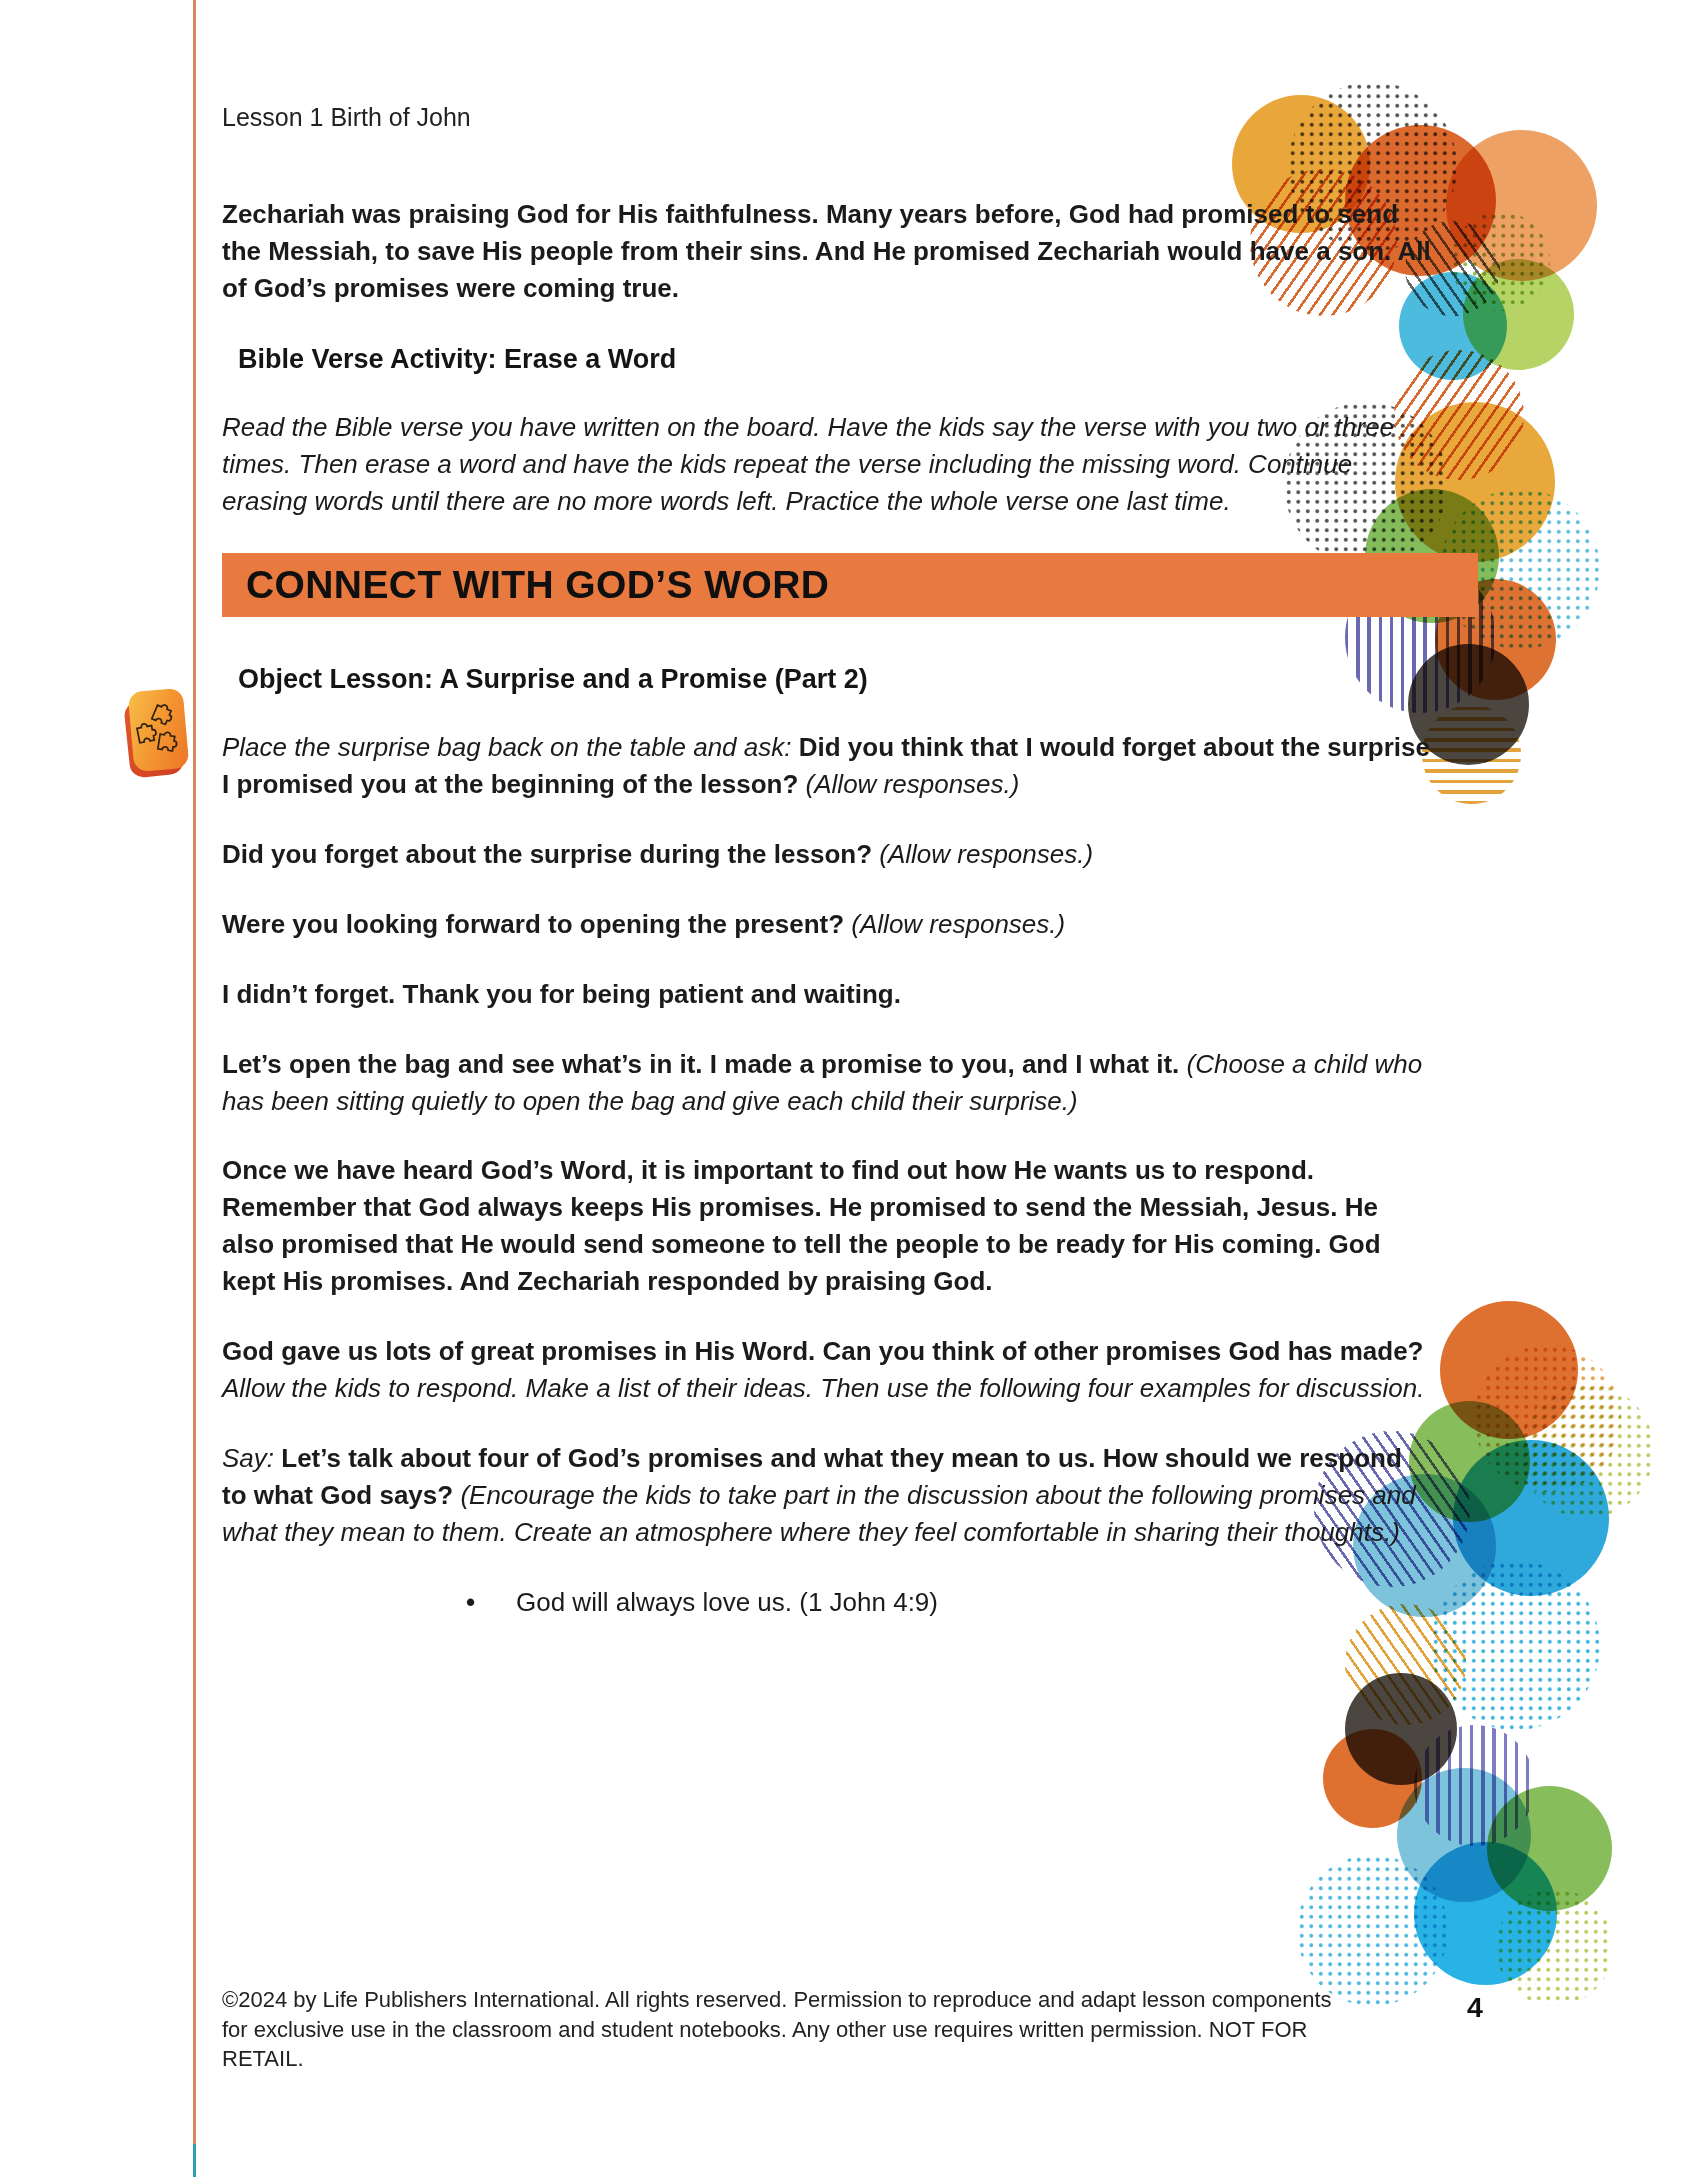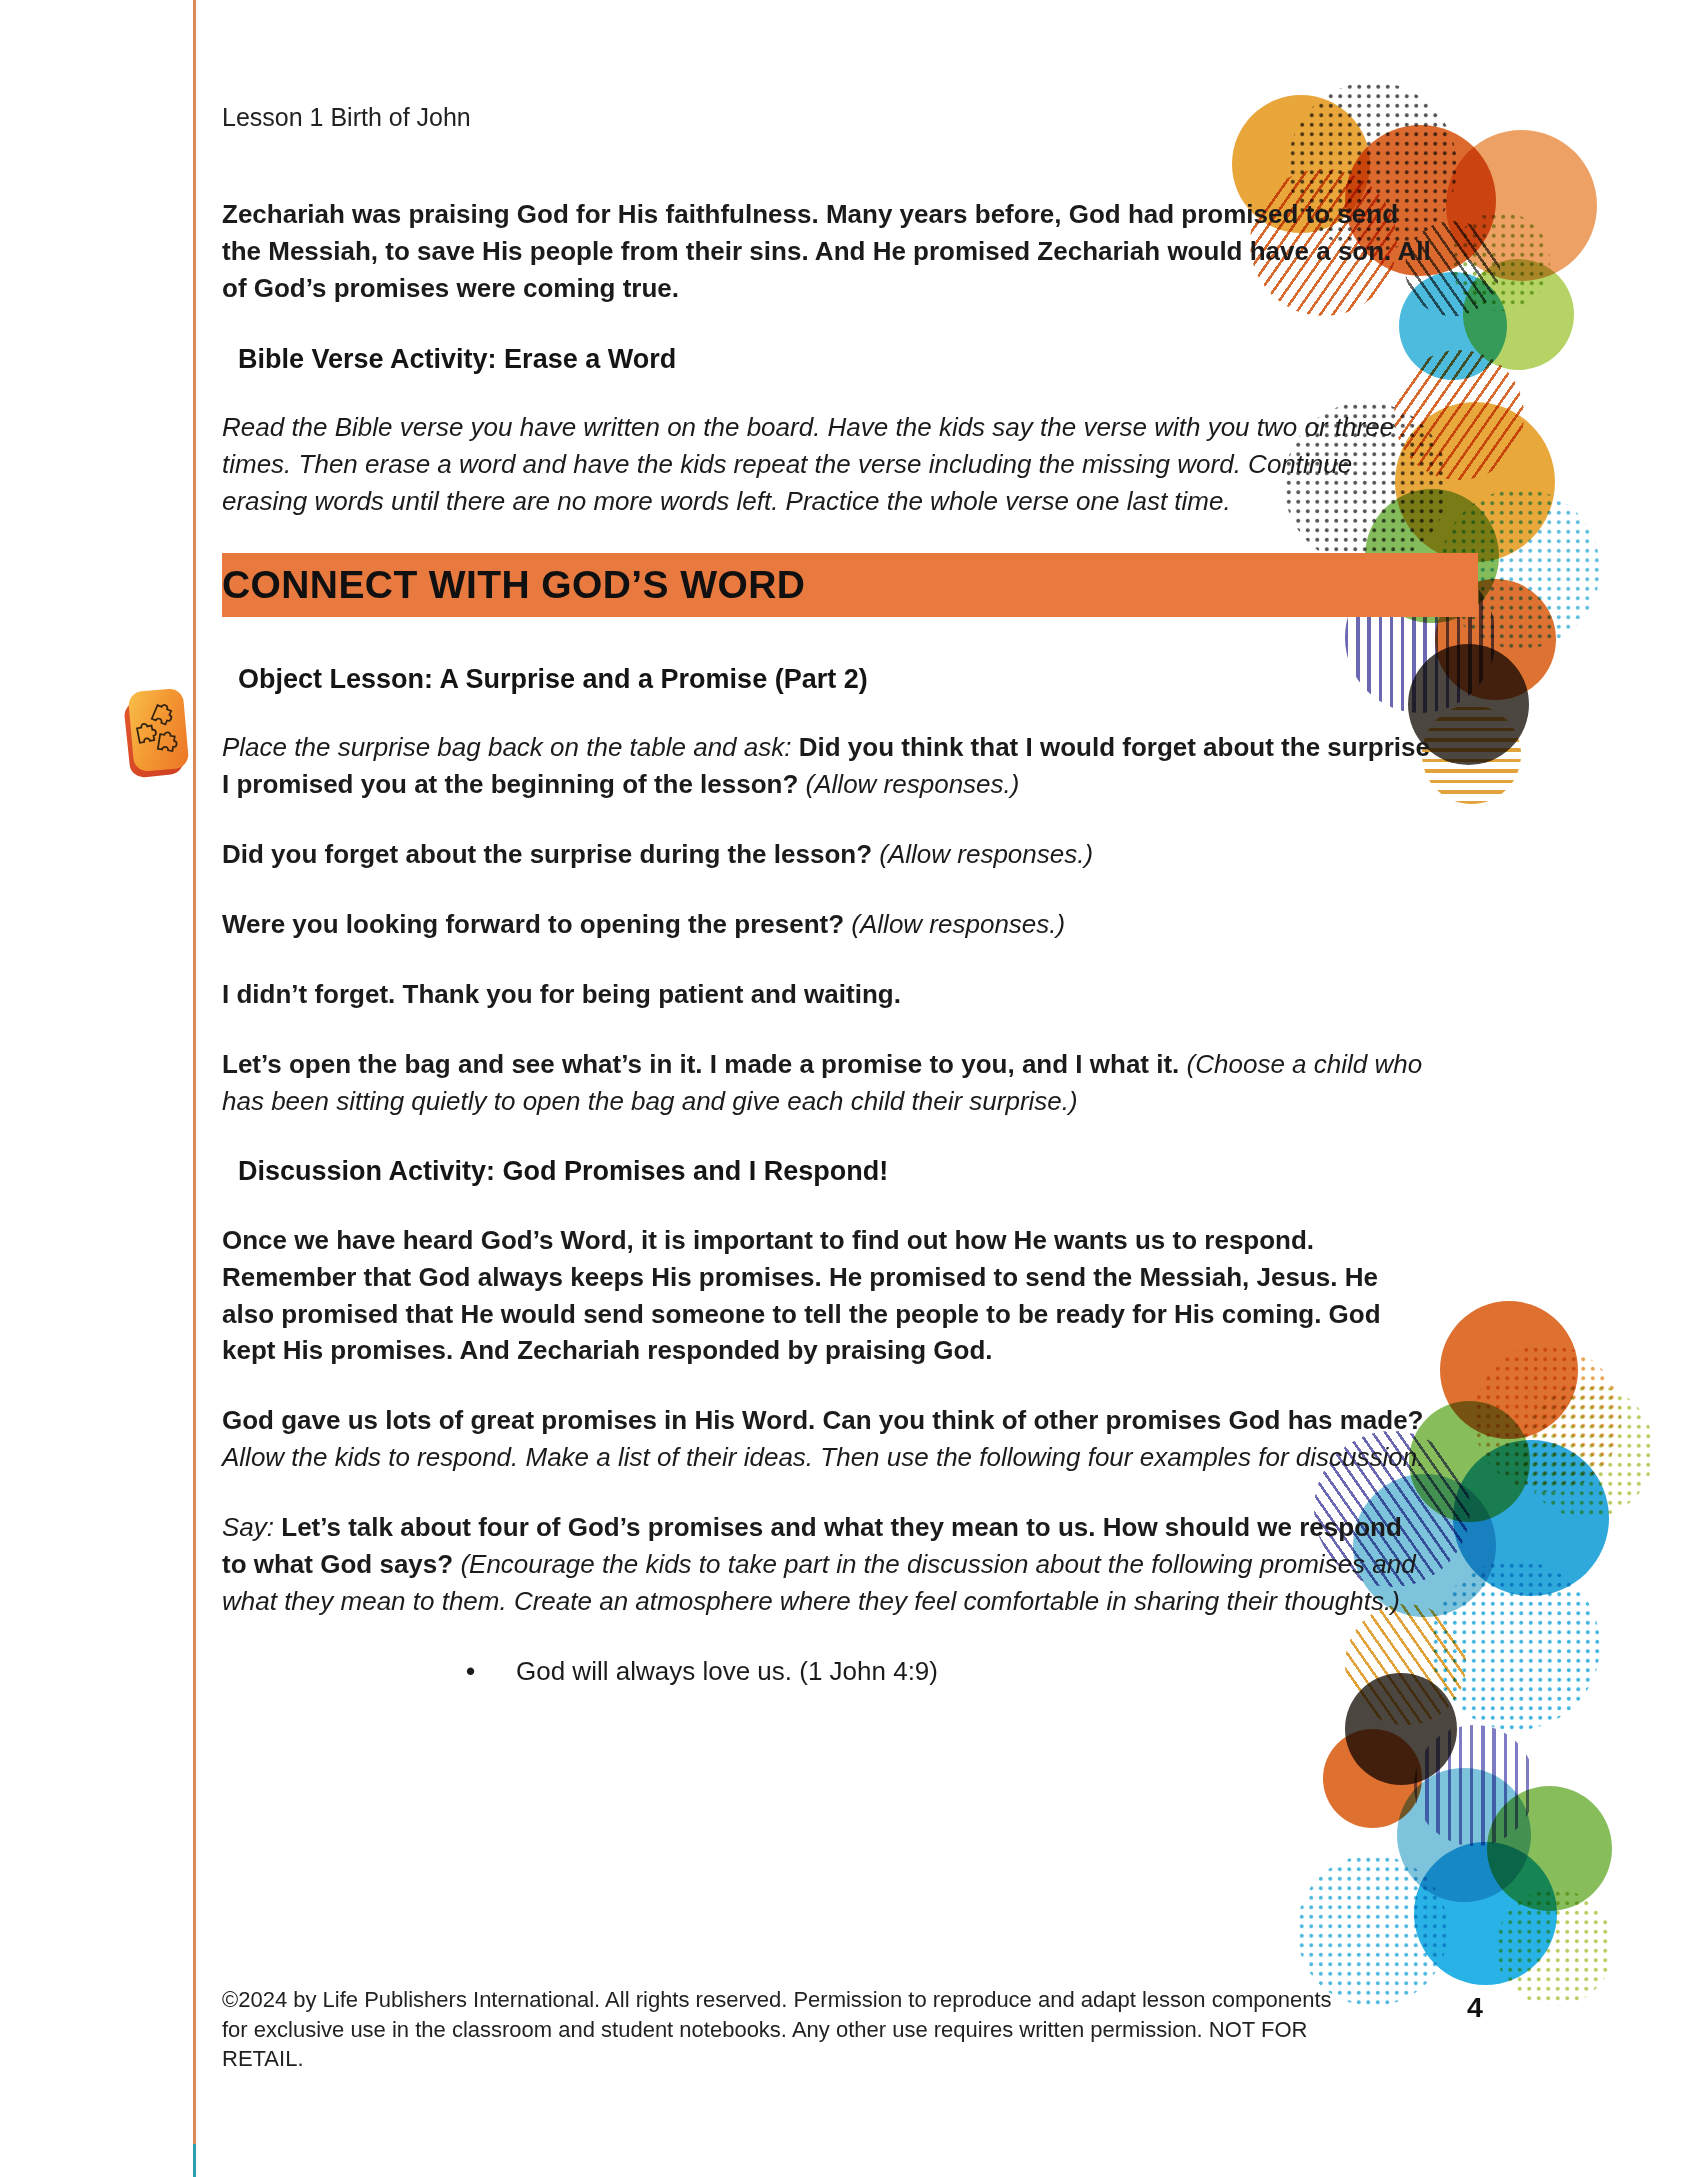--- a/index.html
+++ b/index.html
@@ -23,21 +23,21 @@
   
   .content{position:absolute;left:222px;top:100px;width:1211px;z-index:2;}
   .lesson-header{font-size:25px;font-weight:400;color:#222;margin:0 0 61px 0;line-height:1.4;}
   .para{font-size:26px;line-height:1.42;margin:8px 0 33px 0;color:#1b1b1b;}
   .para:last-child{margin-bottom:0;}
   .seg-b{font-weight:700;}
   .seg-i{font-style:italic;}
   .seg-bu{font-weight:700;}
   .sub-heading{font-size:27px;font-weight:700;margin:0 0 31px 16px;line-height:1.42;color:#151515;}
   .banner{width:1256px;height:64px;background:#e87a40;margin:7px 0 43px 0;
-          display:flex;align-items:center;padding:0 0 0 0;box-sizing:border-box;}
+          display:flex;align-items:center;padding:0 0 0 24px;box-sizing:border-box;}
   .banner-text{font-size:39px;font-weight:700;color:#101010;letter-spacing:0.4px;}
   .bullet-row{display:flex;margin:3.5px 0 0 244px;font-size:26px;line-height:1.42;}
   .bullet-dot{width:50px;flex:none;font-weight:700;}
 
   
   .footer-text{position:absolute;left:222px;top:1985px;width:1117px;z-index:2;
                font-size:22px;line-height:1.35;color:#222;}
   .page-number{position:absolute;left:1467px;top:1991px;z-index:2;font-size:28.5px;font-weight:700;color:#111;}
 
   
@@ -123,21 +123,20 @@
       <p class="para"><span class="seg-i">Read the Bible verse you have written on the board. Have the kids say the verse with you two or three times. Then erase a word and have the kids repeat the verse including the missing word. Continue erasing words until there are no more words left. Practice the whole verse one last time.</span></p>
       <div class="banner">
         <span class="banner-text">CONNECT WITH GOD’S WORD</span>
       </div>
       <h2 class="sub-heading">Object Lesson: A Surprise and a Promise (Part 2)</h2>
       <p class="para"><span class="seg-i">Place the surprise bag back on the table and ask: </span><span class="seg-b">Did you think that I would forget about the surprise I promised you at the beginning of the lesson? </span><span class="seg-i">(Allow responses.)</span></p>
       <p class="para"><span class="seg-b">Did </span><span class="seg-bu">you</span><span class="seg-b"> forget about the surprise during the lesson? </span><span class="seg-i">(Allow responses.)</span></p>
       <p class="para"><span class="seg-b">Were you looking forward to opening the present? </span><span class="seg-i">(Allow responses.)</span></p>
       <p class="para"><span class="seg-b">I didn’t forget. Thank you for being patient and waiting.</span></p>
       <p class="para"><span class="seg-b">Let’s open the bag and see what’s in it. I made a promise to you, and I what it. </span><span class="seg-i">(Choose a child who has been sitting quietly to open the bag and give each child their surprise.)</span></p>
-      <h2 class="sub-heading">Discussion Activity: God Promises and I Respond!</h2>
       <p class="para"><span class="seg-b">Once we have heard God’s Word, it is important to find out how He wants us to respond. Remember that God always keeps His promises. He promised to send the Messiah, Jesus. He also promised that He would send someone to tell the people to be ready for His coming. God kept His promises. And Zechariah responded by praising God.</span></p>
       <p class="para"><span class="seg-b">God gave us lots of great promises in His Word. Can you think of other promises God has made?</span><br><span class="seg-i">Allow the kids to respond. Make a list of their ideas. Then use the following four examples for discussion.</span></p>
       <p class="para"><span class="seg-i">Say: </span><span class="seg-b">Let’s talk about four of God’s promises and what they mean to us. How should we respond to what God says? </span><span class="seg-i">(Encourage the kids to take part in the discussion about the following promises and what they mean to them. Create an atmosphere where they feel comfortable in sharing their thoughts.)</span></p>
       <div class="bullet-row">
         <span class="bullet-dot">•</span>
         <span>God will always love us. (1 John 4:9)</span>
       </div>
     </div>
 </div>
 

